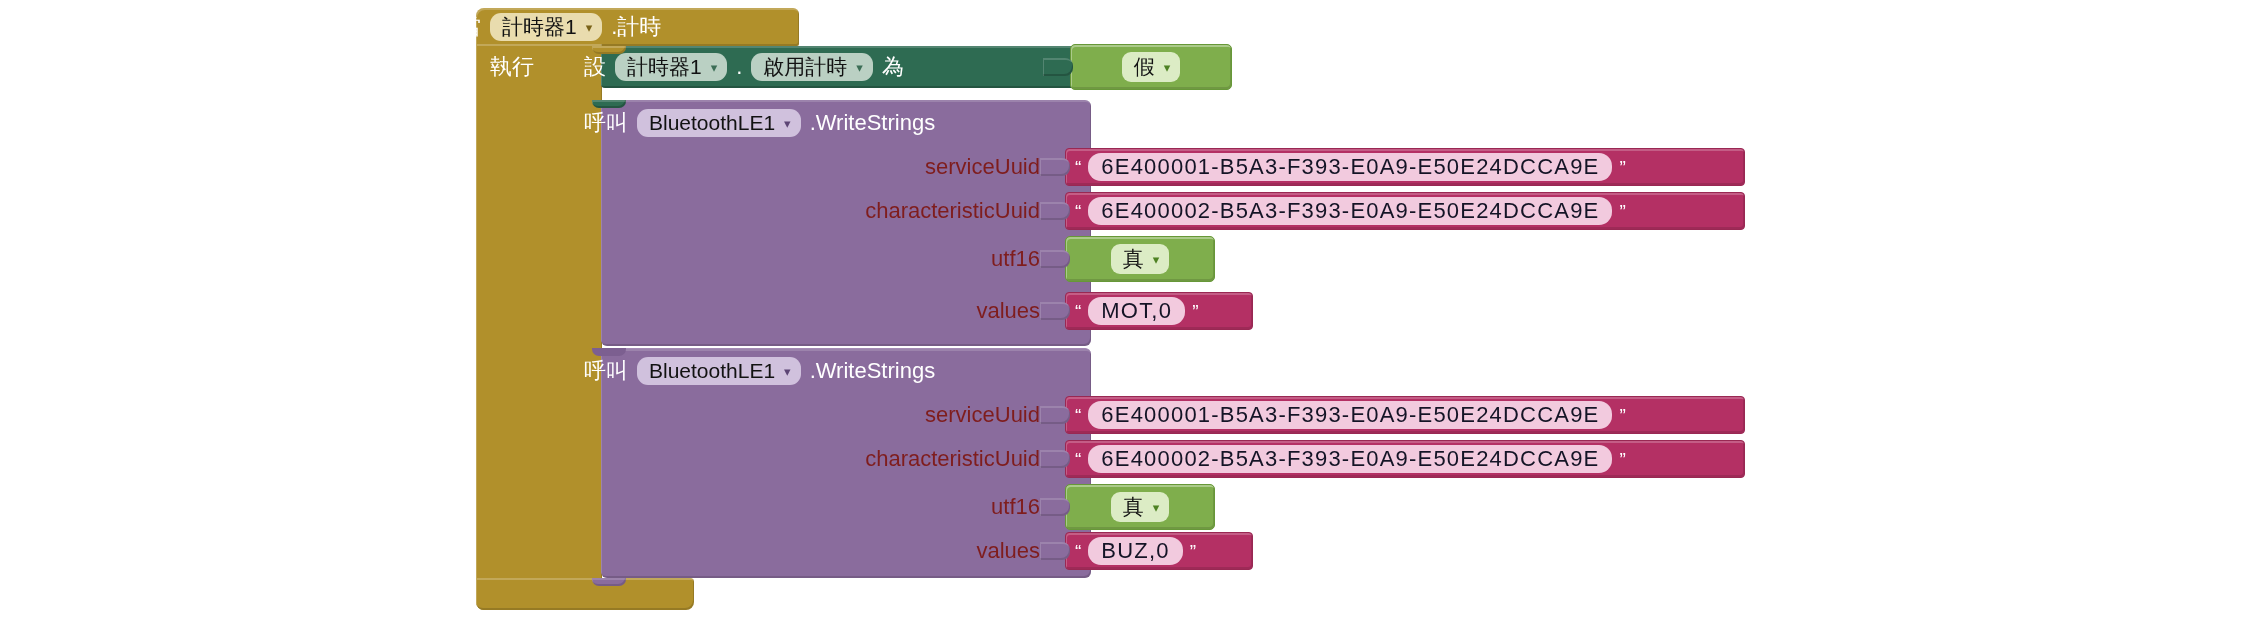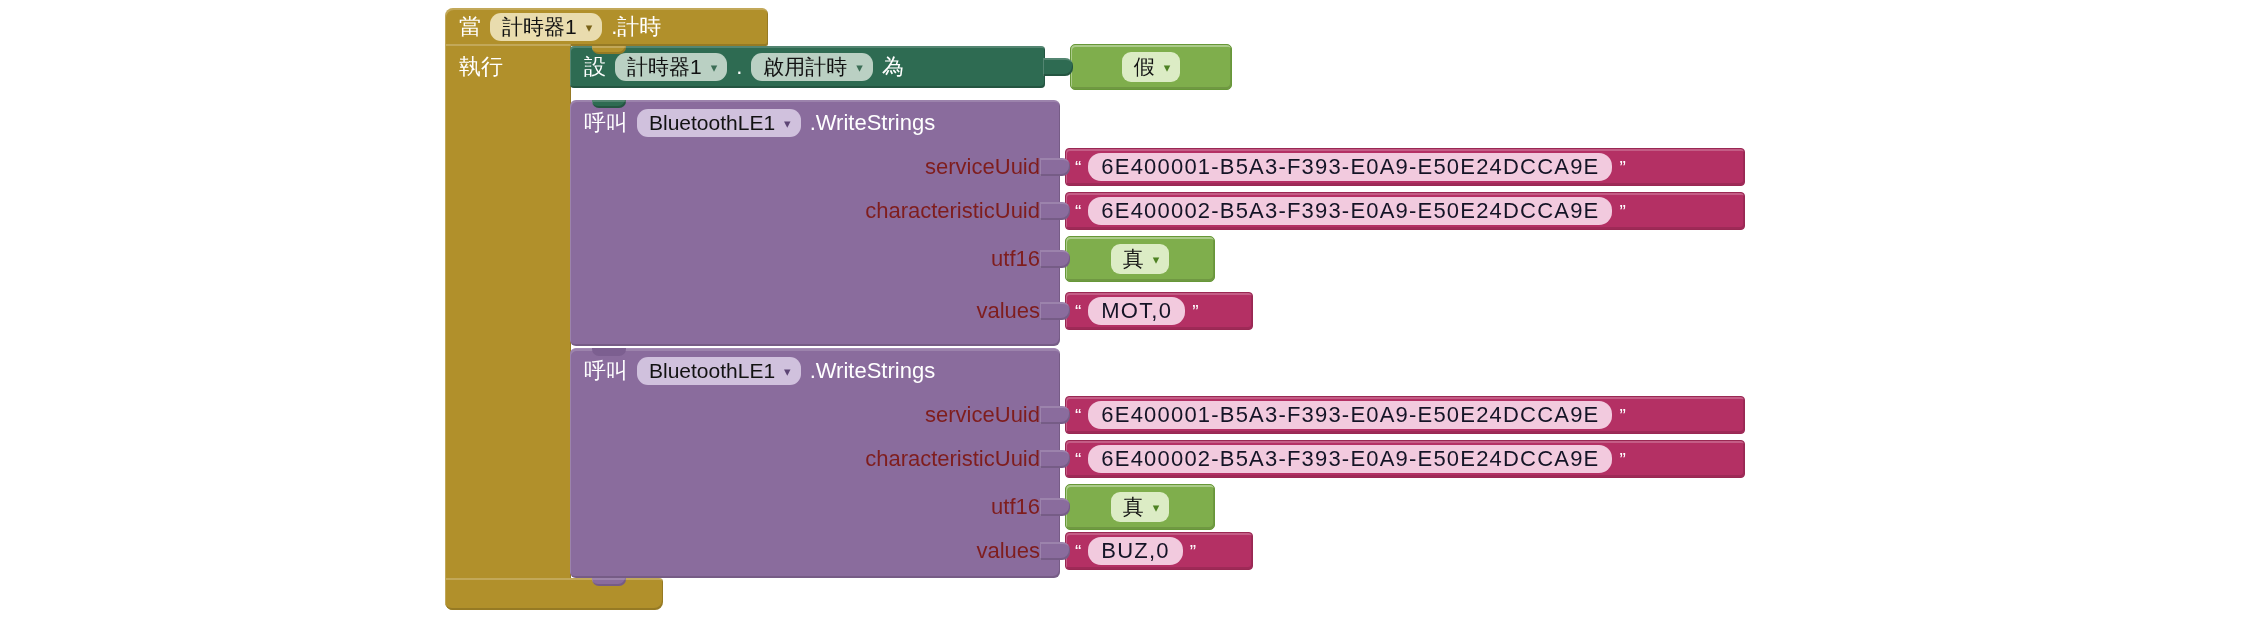--- a/index.html
+++ b/index.html
@@ -6,21 +6,21 @@
   body { background:#ffffff; font-family:"Liberation Sans", sans-serif; }
   #canvas { position:relative; width:2244px; height:626px; background:#ffffff; overflow:hidden; }
 
   
   .gold   { background:#b1902b; box-shadow:inset 1px 2px 0 rgba(255,255,255,.22), inset -1px -2px 0 rgba(0,0,0,.15); }
   .teal   { background:#2e6b52; box-shadow:inset 1px 2px 0 rgba(255,255,255,.18), inset -1px -2px 0 rgba(0,0,0,.2); }
   .purple { background:#8a6c9d; box-shadow:inset 1px 2px 0 rgba(255,255,255,.16), inset -1px -2px 0 rgba(0,0,0,.14); }
   .green  { background:#7fae4c; border:1px solid #679838; box-shadow:inset 1px 2px 0 rgba(255,255,255,.35), inset -1px -2px 0 rgba(0,0,0,.12); }
   .crimson{ background:#b43064; border:1px solid #992853; box-shadow:inset 1px 2px 0 rgba(255,255,255,.22), inset -1px -2px 0 rgba(0,0,0,.12); }
 
-  .abs { position:absolute; }
+  .abs { position:absolute;margin-left:31px; }
   .r4 { border-radius:4px; }
   .hline { position:absolute; display:flex; align-items:center; gap:9px; }
   .wlabel { color:#fff; font-size:22px; white-space:nowrap; }
   .param { position:absolute; right:1204px; color:#7f1d1d; font-size:22px; line-height:30px; white-space:nowrap; }
 
   .dd { display:inline-flex; align-items:center; gap:9px; height:28px; padding:0 10px 0 12px;
         border-radius:11px; font-size:21px; color:#121212; white-space:nowrap; cursor:pointer; }
   .dd-gold { background:#e9dcae; }
   .dd-sage { background:#bad0c3; }
   .dd-lav  { background:#d0c1dd; }

